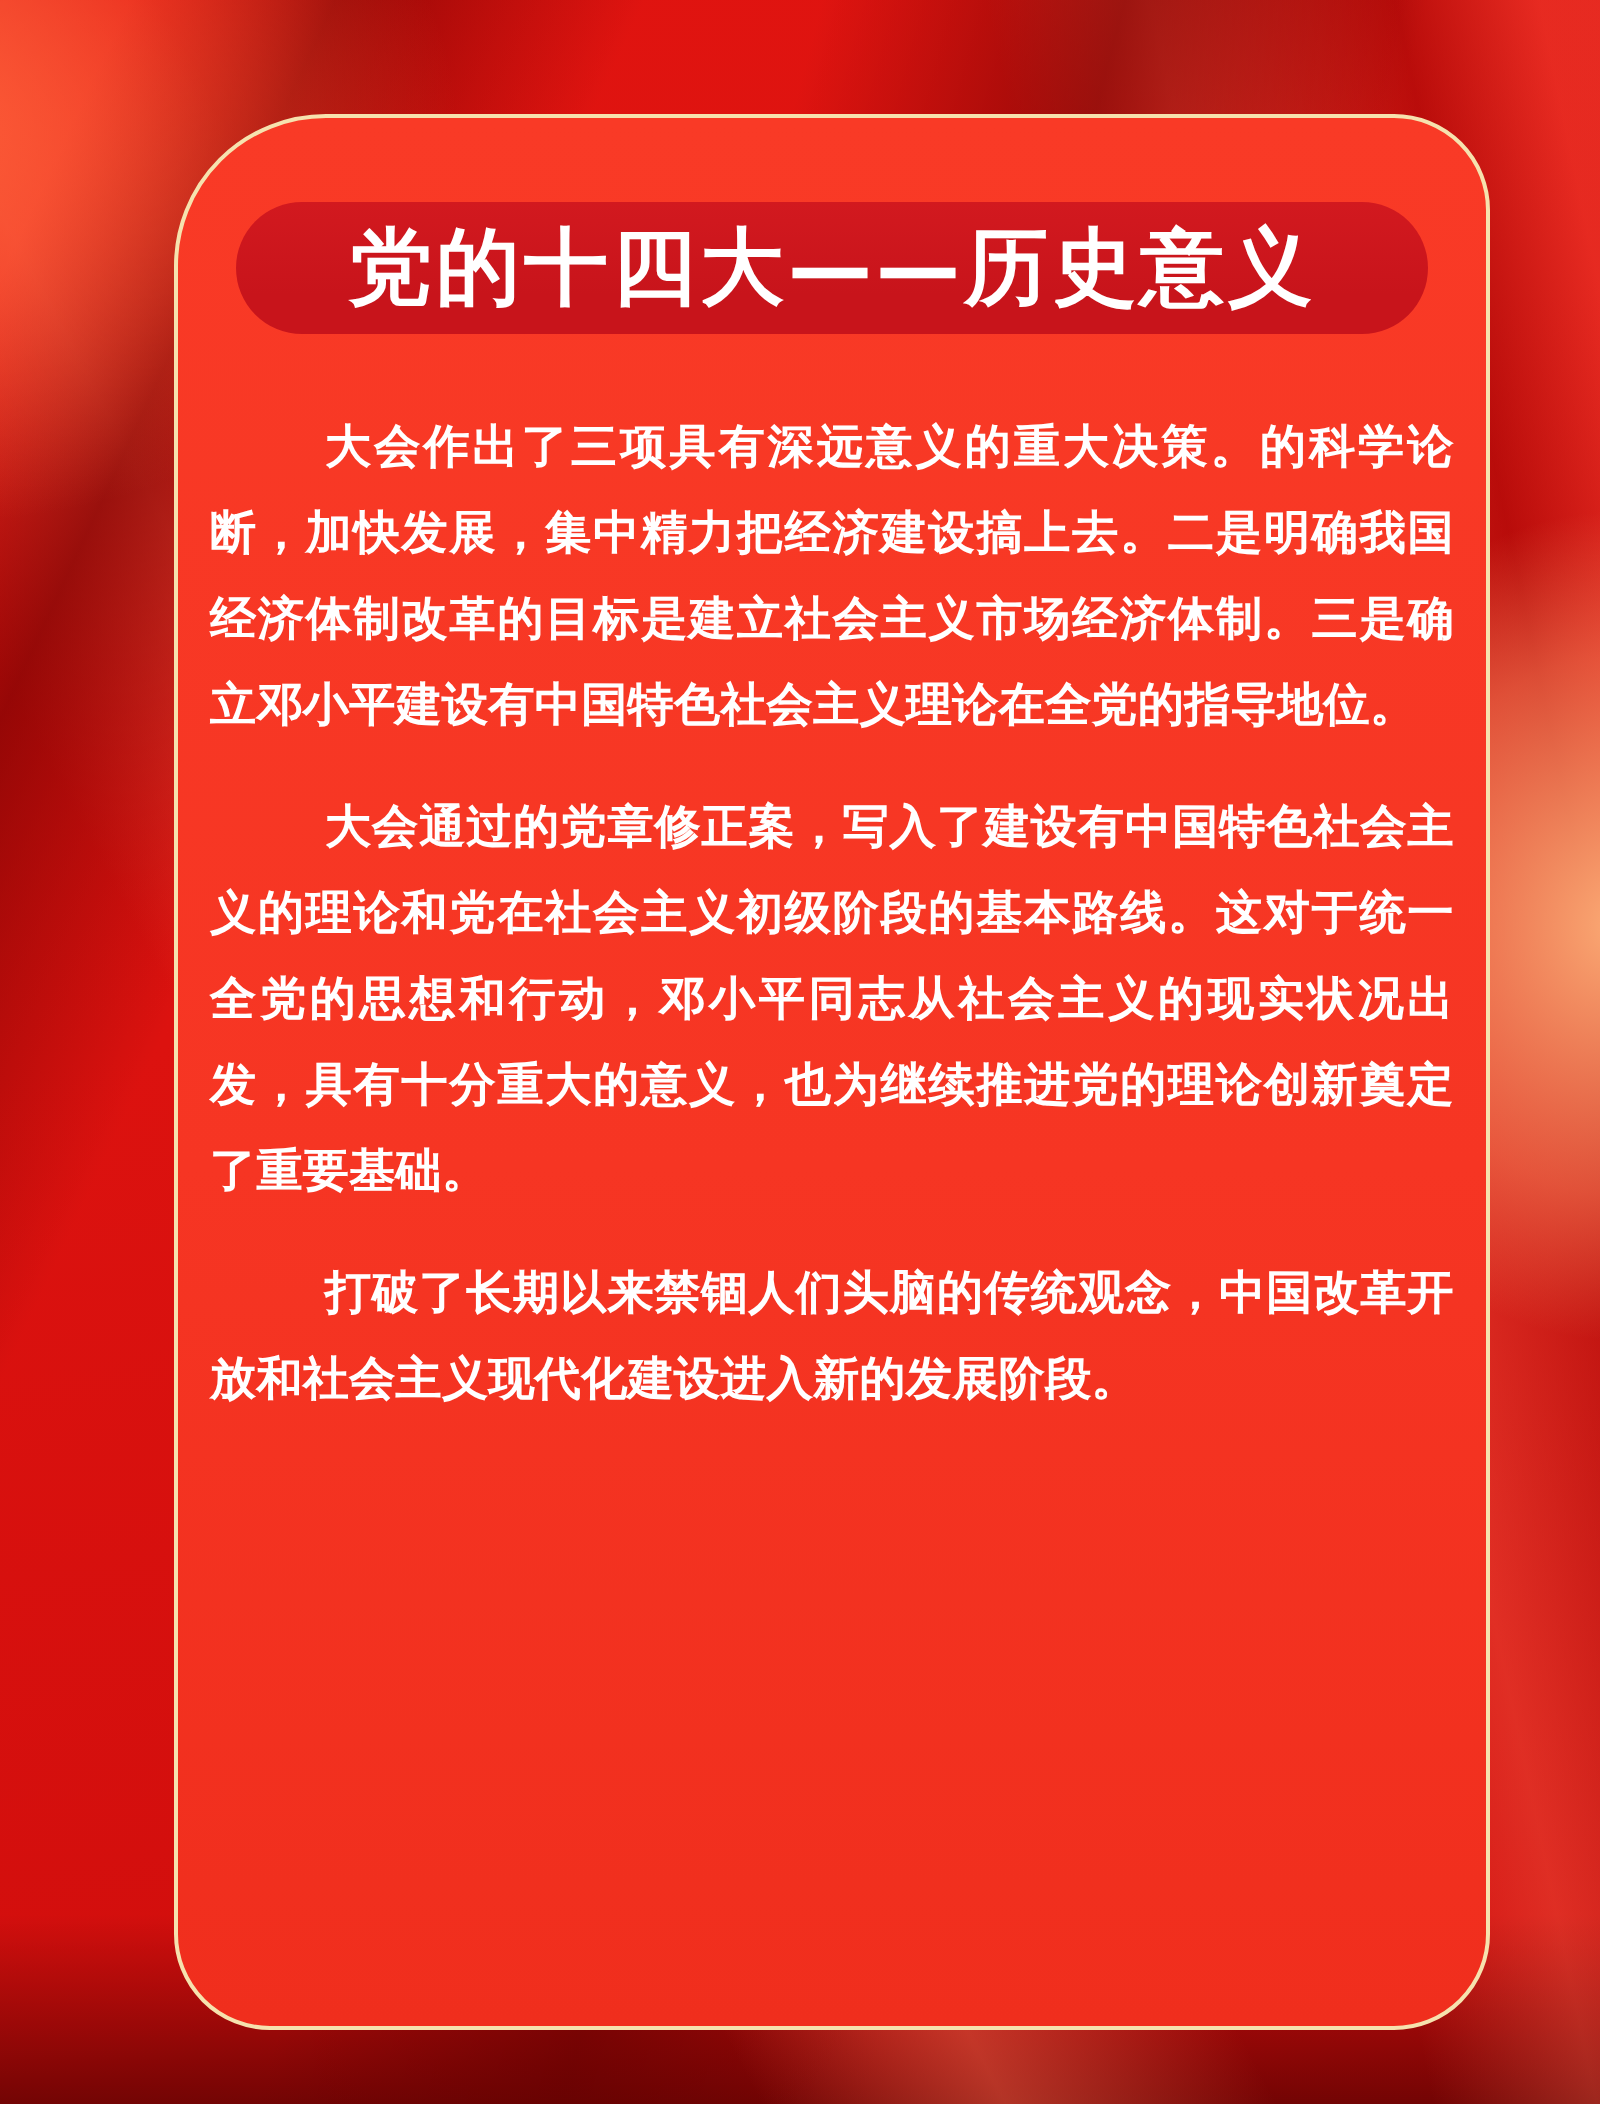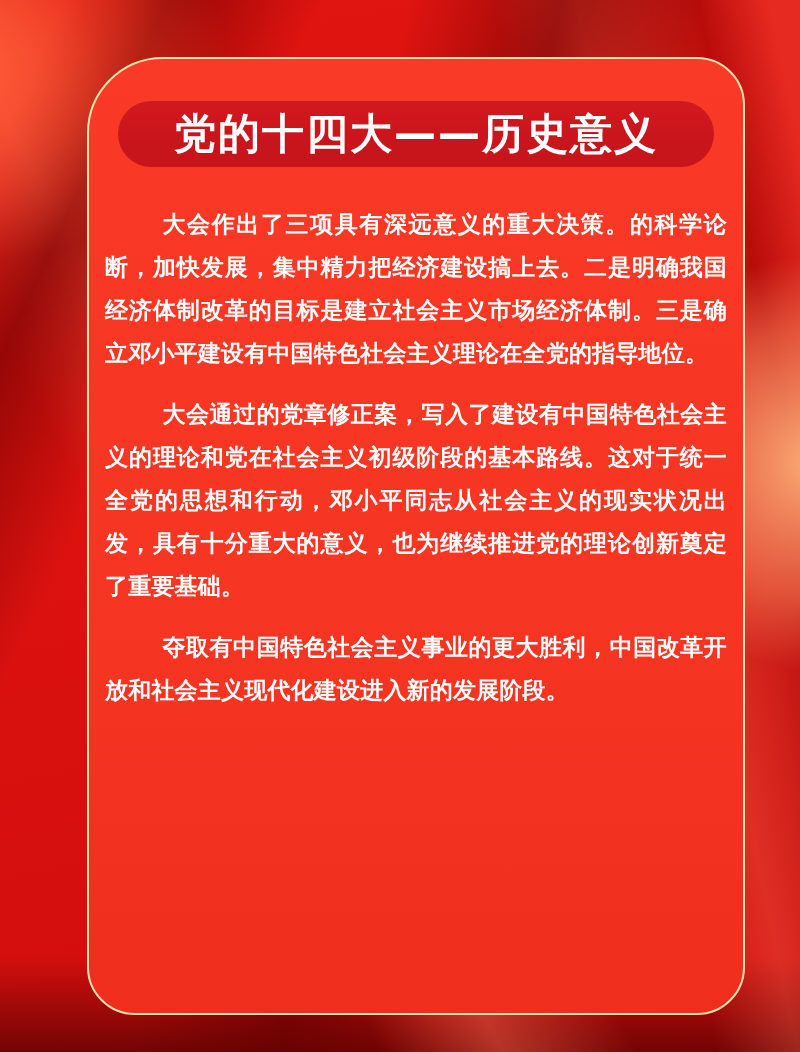--- a/index.html
+++ b/index.html
@@ -72,15 +72,15 @@
 </head>
 <body>
 
 <div class="card">
   <div class="banner">
     <span>党的十四大——历史意义</span>
   </div>
   <div class="body-text">
       <p>大会作出了三项具有深远意义的重大决策。的科学论断，加快发展，集中精力把经济建设搞上去。二是明确我国经济体制改革的目标是建立社会主义市场经济体制。三是确立邓小平建设有中国特色社会主义理论在全党的指导地位。</p>
       <p>大会通过的党章修正案，写入了建设有中国特色社会主义的理论和党在社会主义初级阶段的基本路线。这对于统一全党的思想和行动，邓小平同志从社会主义的现实状况出发，具有十分重大的意义，也为继续推进党的理论创新奠定了重要基础。</p>
-      <p>夺取有中国特色社会主义事业的更大胜利，中国改革开放和社会主义现代化建设进入新的发展阶段。</p>
+      <p>打破了长期以来禁锢人们头脑的传统观念，中国改革开放和社会主义现代化建设进入新的发展阶段。</p>
     </div>
 </div>
 
 </body></html>

